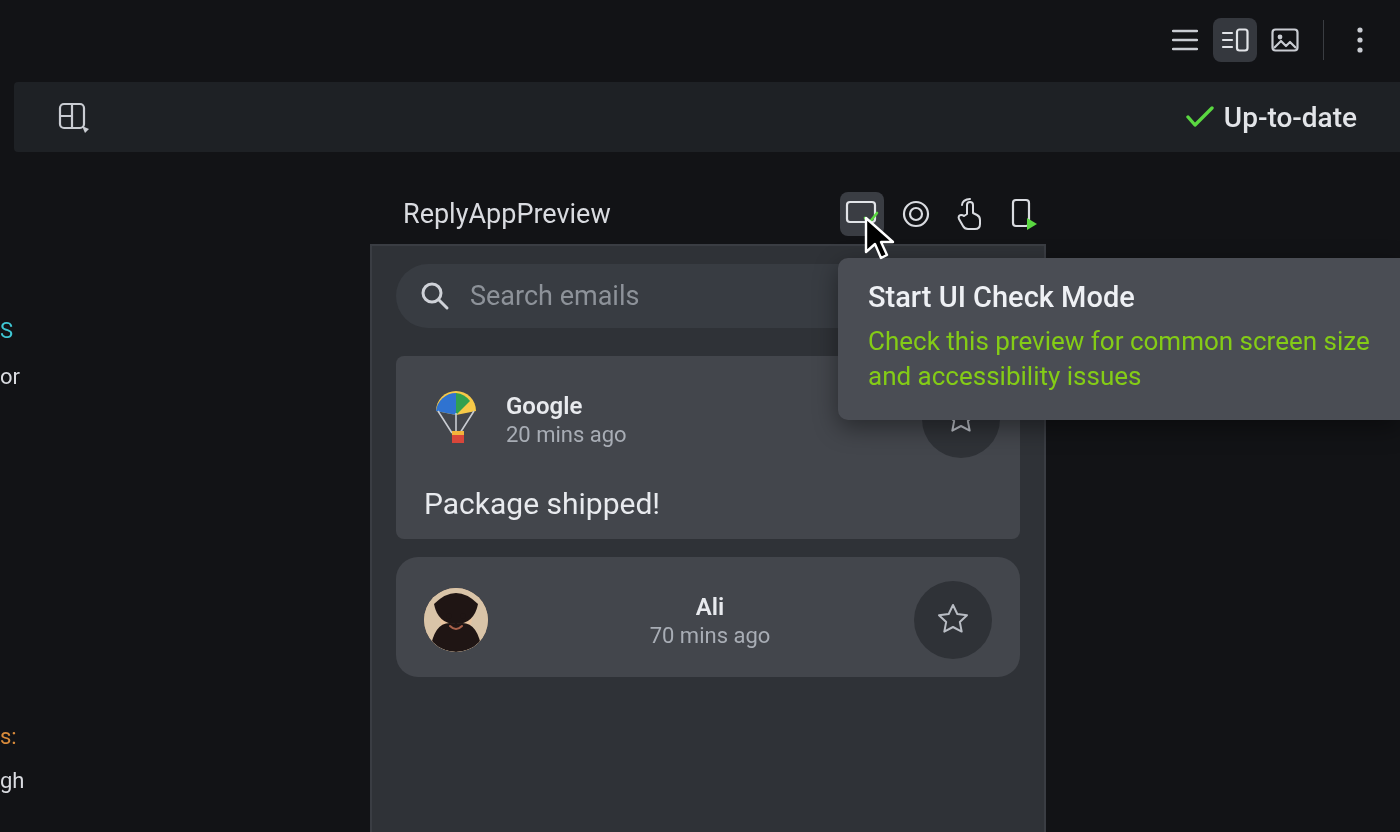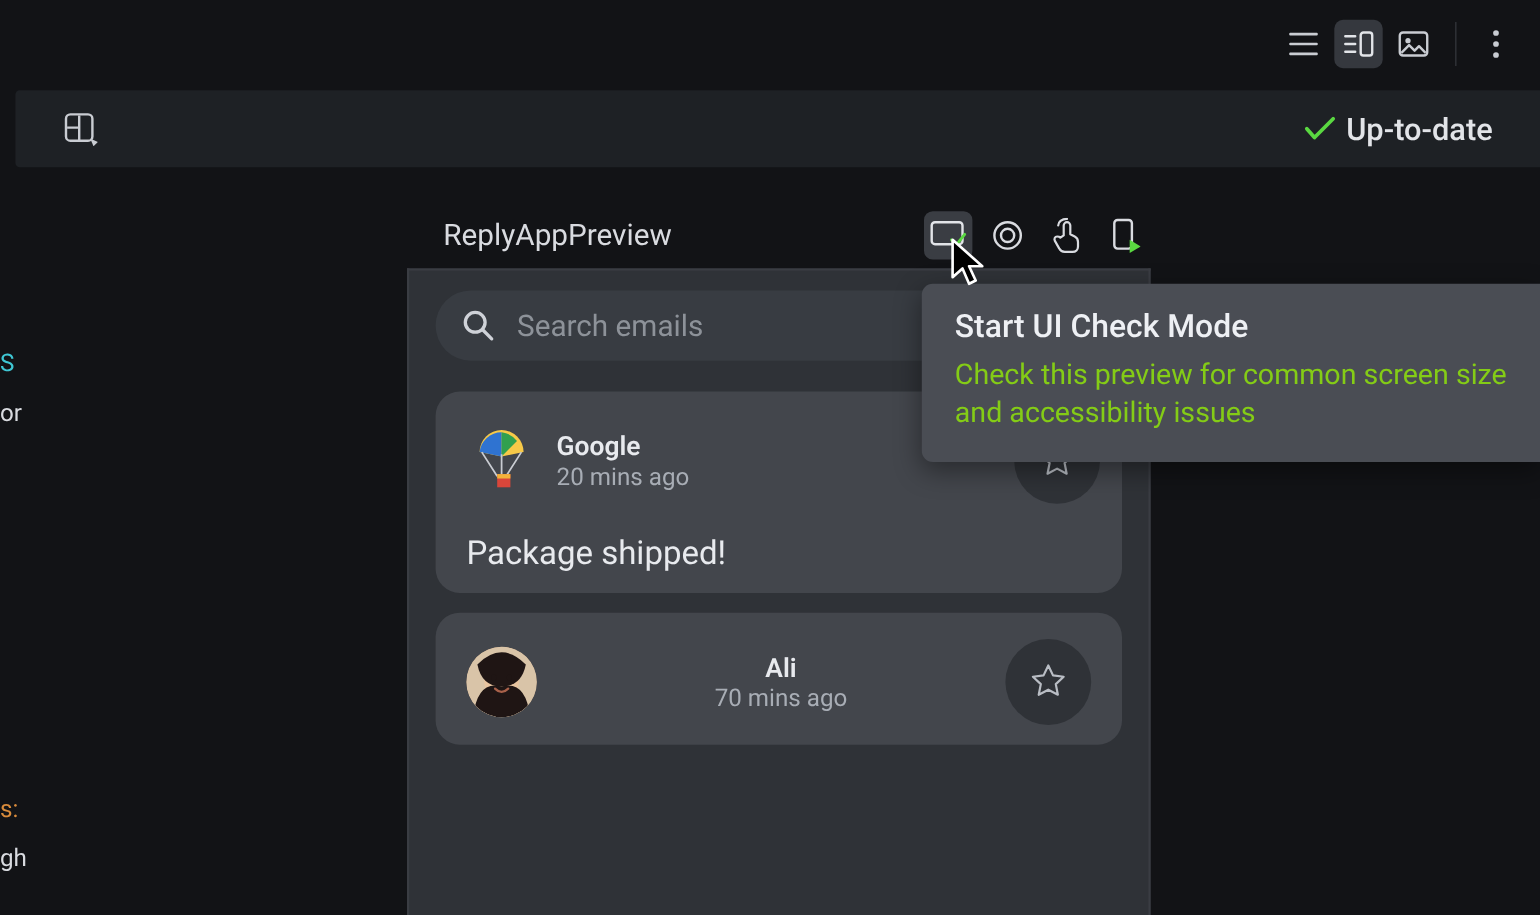--- a/index.html
+++ b/index.html
@@ -36,21 +36,21 @@
   .toolbar{position:absolute;left:840px;top:192px;display:flex;gap:10px;align-items:center;}
   .toolbar .tbtn{width:44px;height:44px;display:flex;align-items:center;justify-content:center;border-radius:8px;}
   .toolbar .tbtn.sel{background:#3a3d43;}
   
   .preview-frame{position:absolute;left:370px;top:244px;width:676px;height:672px;border:2px solid #3a3d43;border-bottom:none;background:#2f3237;overflow:hidden;}
   
   .search{margin:18px 24px 0 24px;height:64px;background:#383c42;border-radius:32px;display:flex;align-items:center;padding:0 24px;gap:18px;}
   .search input{flex:1;background:transparent;border:none;outline:none;color:var(--txt);font-size:27px;}
   .search input::placeholder{color:#8d9299;}
   
-  .card{margin:28px 24px 0 24px;background:var(--bg-card);border-radius:22px;padding:24px 20px 18px 28px;}
+  .card{margin:28px 24px 0 24px;background:var(--bg-card);border-radius:8px;padding:24px 20px 18px 28px;}
   .card .row{display:flex;align-items:center;}
   .card .avatar{width:64px;height:64px;border-radius:50%;display:flex;align-items:center;justify-content:center;flex-shrink:0;}
   .card .meta{margin-left:18px;flex:1;}
   .card .sender{font-size:24px;font-weight:600;color:#e8eaee;}
   .card .time{font-size:22px;color:#a8adb5;margin-top:2px;}
   .card .star{width:78px;height:78px;border-radius:50%;background:#2f3237;display:flex;align-items:center;justify-content:center;}
   .card .subject{margin-top:28px;font-size:30px;color:#e8eaee;}
   .card .body{margin-top:12px;font-size:24px;color:#c6cad1;line-height:1.5;}
   
   .card2{margin:18px 24px 0 24px;background:var(--bg-card);border-radius:22px;padding:24px 28px 18px 28px;}

